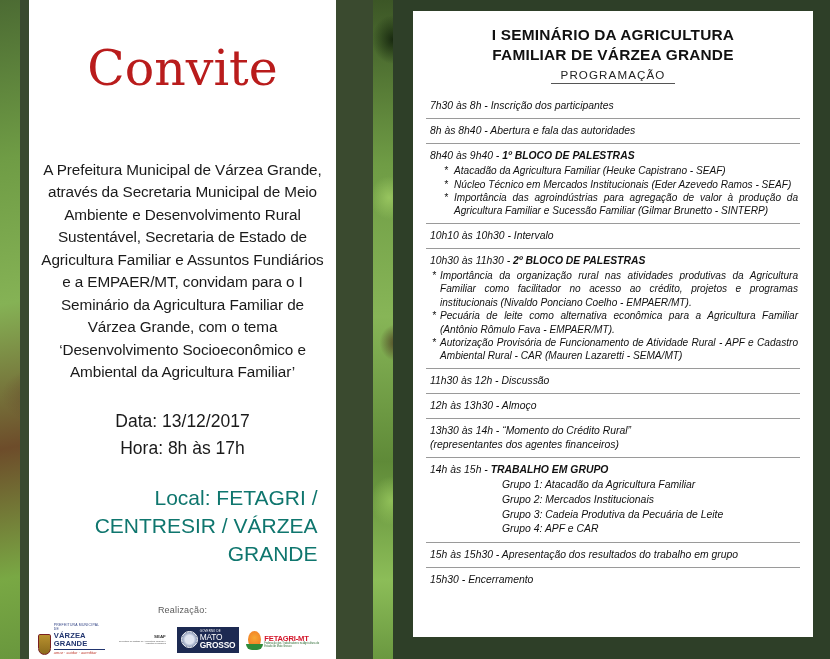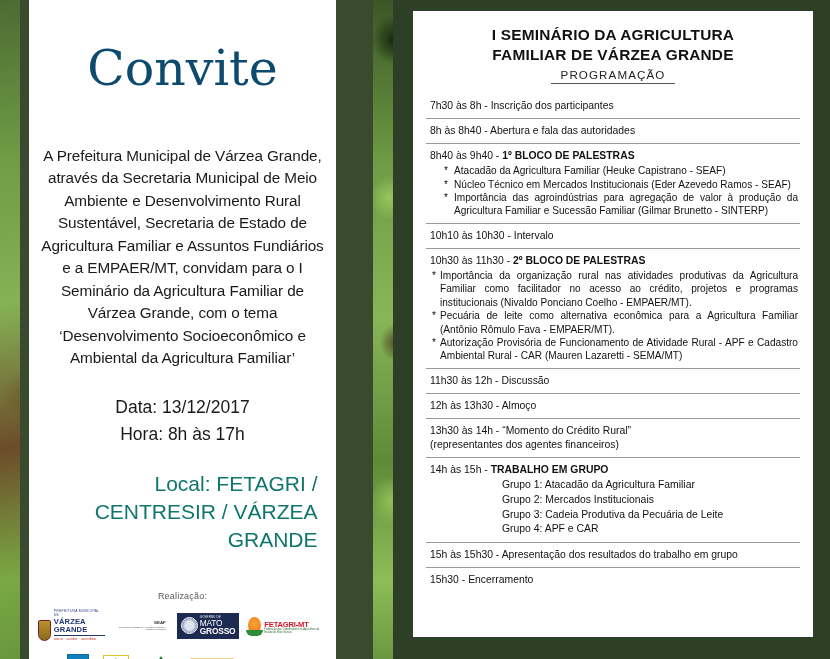--- a/index.html
+++ b/index.html
@@ -62,24 +62,24 @@
     box-sizing: border-box;
     padding: 26px 14px 10px 14px;
     display: flex;
     flex-direction: column;
     align-items: center;
   }
   .convite-title {
     font-family: "DejaVu Serif", serif;
     font-size: 49px;
     font-weight: 400;
-    color: #0c4a6e;
+    color: #b91c1c;
     letter-spacing: 0px;
     line-height: 1;
-    margin: 18px 0 4px 0;
+    margin: 18px 0 18px 0;
   }
   .invite-body {
     margin-top: 48px;
     font-size: 15.3px;
     line-height: 1.47;
     color: #1a1a1a;
     text-align: center;
     width: 284px;
     letter-spacing: -0.1px;
   }
@@ -240,20 +240,21 @@
   .prog-sub span.u {
     border-bottom: 1px solid #555;
     padding: 0 10px 2px 10px;
     display: inline-block;
   }
 
   .sched { margin-top: 10px; }
   .sched-item {
     border-bottom: 1px solid #9a9a9a;
     padding: 5px 2px 5px 4px;
+    font-style: italic;
   }
   .sched-item:last-child { border-bottom: none; }
   .sched-head {
     font-size: 10.4px;
     color: #111;
     line-height: 1.35;
   }
   .sched-head b { font-weight: bold; }
   .sub-note {
     font-size: 10.4px;

